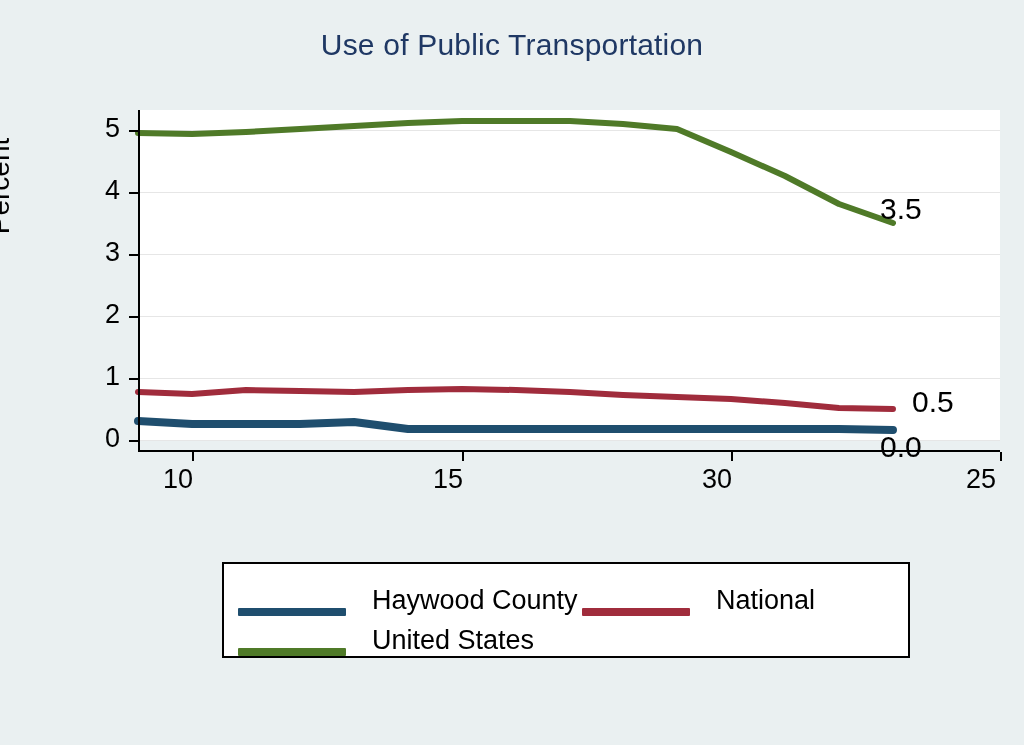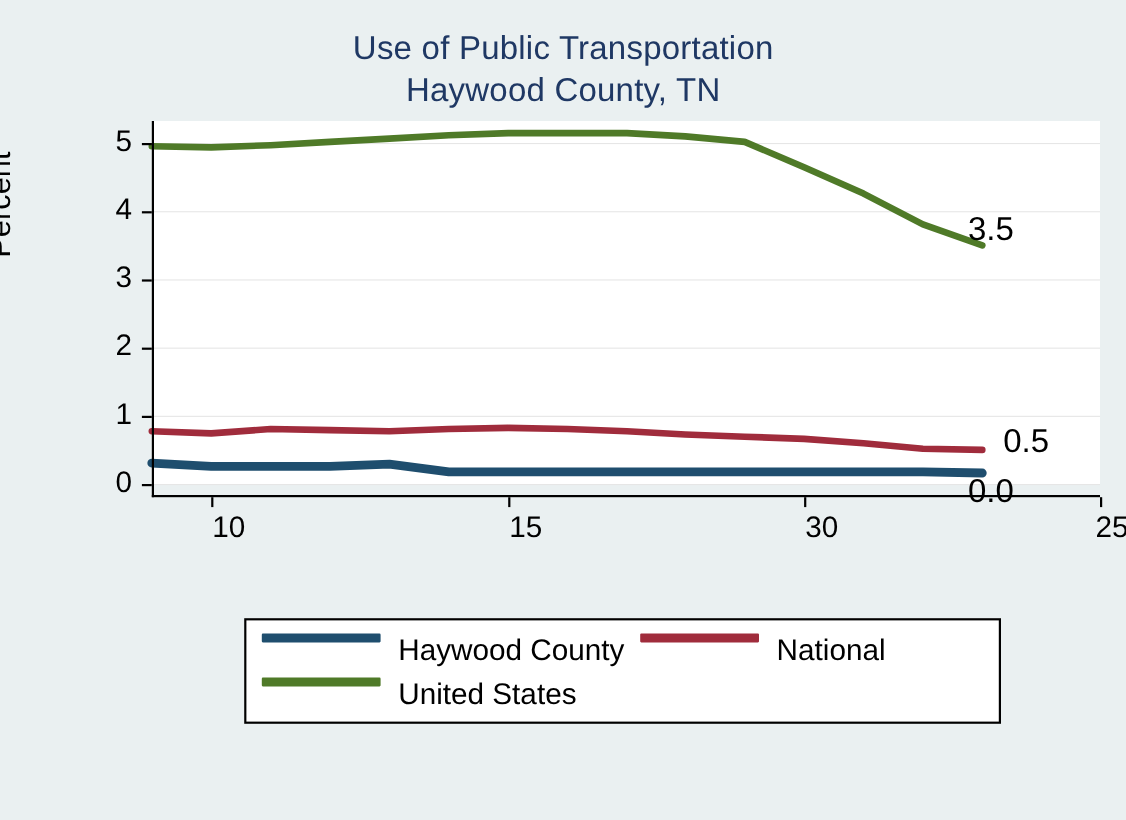--- a/index.html
+++ b/index.html
@@ -85,21 +85,21 @@
     color: #000;
     width: 40px;
     text-align: right;
     left: 80px;
   }
   .x-tick-label {
     position: absolute;
     font-size: 27px;
     color: #000;
     width: 60px;
-    text-align: right;
+    text-align: left;
     top: 464px;
   }
   .y-axis-title {
     position: absolute;
     left: -150px;
     top: 170px;
     width: 300px;
     text-align: center;
     font-size: 28px;
     color: #000;
@@ -126,22 +126,23 @@
     top: 562px;
     width: 688px;
     height: 96px;
     border: 2px solid #000;
     background: #ffffff;
     box-sizing: border-box;
   }
   .legend-row {
     position: absolute;
     display: flex;
-    align-items: flex-start;
+    align-items: flex-end;
     height: 40px;
+    gap: 10px;
   }
   .legend-swatch {
     width: 108px;
     height: 8px;
     border-radius: 1px;
     margin-right: 16px;
   }
   .legend-label {
     font-size: 27px;
     color: #000;
@@ -162,21 +163,20 @@
     overflow: visible;
   }
 </style>
 </head>
 <body>
 
 <div class="chart-root">
 
   <div class="title-block">
     <span>Use of Public Transportation</span>
-    <span class="title-line2">Haywood County, TN</span>
   </div>
 
   <div class="plot-area">
     <div class="gridline" style="top:330px"></div>
     <div class="gridline" style="top:268px"></div>
     <div class="gridline" style="top:206px"></div>
     <div class="gridline" style="top:144px"></div>
     <div class="gridline" style="top:82px"></div>
     <div class="gridline" style="top:20px"></div>
   </div>

